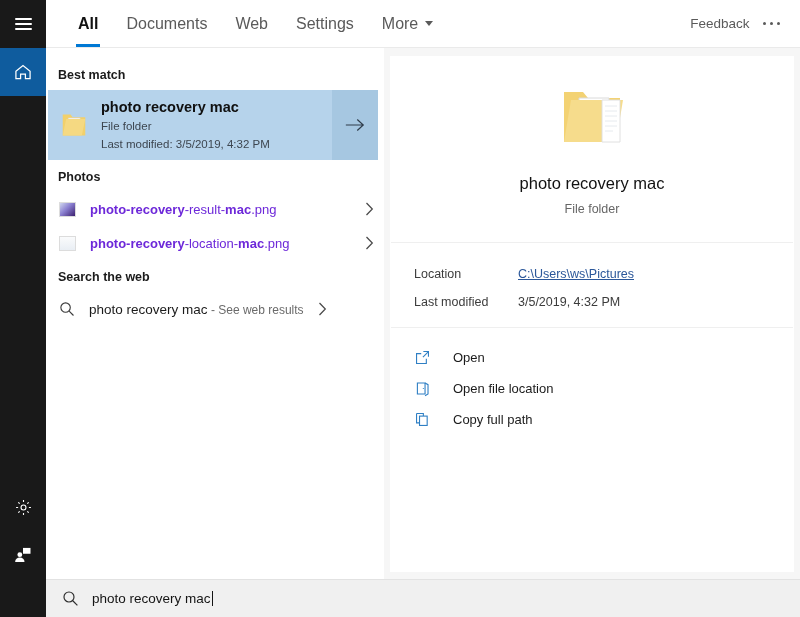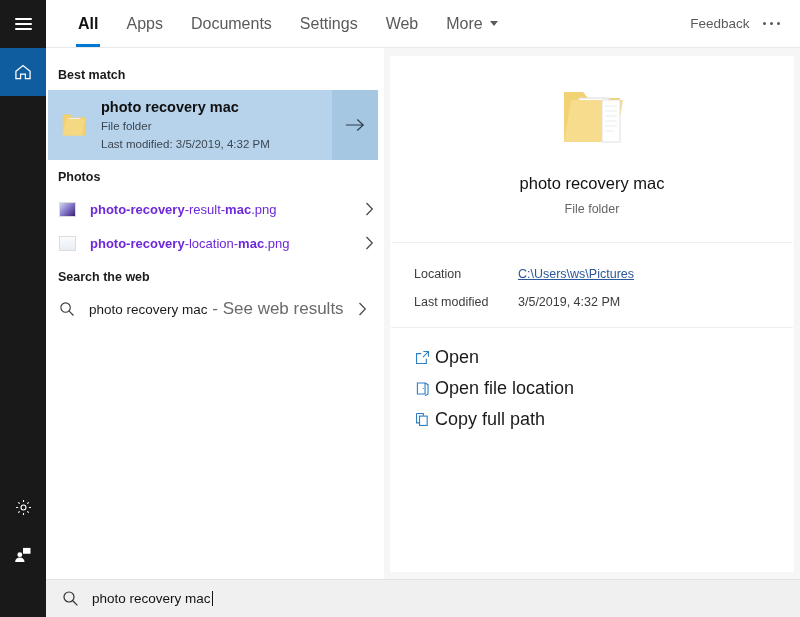--- a/index.html
+++ b/index.html
@@ -93,21 +93,21 @@
     display: flex; align-items: center; height: 34px;
     padding-left: 13px; padding-right: 10px; gap: 14px;
   }
   .result-label {
     flex: 1; font-size: 13px; color: #6d28d9; white-space: nowrap; overflow: hidden;
   }
   .result-label b { font-weight: bold; }
   .result-label span { font-weight: normal; }
   .chev { color: #4a4a4a; flex-shrink: 0; }
   .web-label { font-size: 13.5px; color: #1b1b1b; }
-  .web-label .muted { color: #6a6a6a; font-size: 17px; }
+  .web-label .muted { color: #6a6a6a; font-size: 12px; }
 
   
   .thumb { width: 17px; height: 15px; flex-shrink: 0; border: 1px solid #dcdcdc; background: #fff; }
   .thumb.t1 { background: linear-gradient(135deg,#cfd6ee 0%,#8a7fd0 45%,#3b1f6e 100%); }
   .thumb.t2 { background: linear-gradient(180deg,#ffffff 0%,#eef2f7 100%); }
   .thumb.t3 { background: linear-gradient(180deg,#fafbfc 0%,#e9eef4 100%); }
 
   
   .detail {
     background: #ffffff; width: 100%; height: 516px;
@@ -120,22 +120,22 @@
   .hero-kind { font-size: 12.5px; color: #666; margin-top: 9px; }
   .divider { height: 1px; background: #efefef; margin: 0 1px; }
   .meta { padding: 16px 24px 18px; }
   .meta-row { display: flex; align-items: baseline; margin-bottom: 14px; font-size: 12.5px; margin-top: 8px; }
   .meta-row:last-child { margin-bottom: 0; }
   .meta-key { width: 104px; color: #3c3c3c; flex-shrink: 0; }
   .meta-val { color: #3c3c3c; }
   .meta-val.link { color: #2b579a; text-decoration: underline; }
   .actions { padding: 14px 24px; }
   .action {
-    display: flex; align-items: center; gap: 4px; height: 31px;
-    font-size: 18px; color: #1b1b1b;
+    display: flex; align-items: center; gap: 22px; height: 31px;
+    font-size: 13px; color: #1b1b1b;
   }
 
   
   .searchbar {
     position: absolute; left: 46px; bottom: 0; width: 754px; height: 38px;
     background: #f0f0f0; border-top: 1px solid #e2e2e2;
     display: flex; align-items: center; padding-left: 16px; gap: 13px;
   }
   .search-text {
     font-size: 13.5px; color: #141414; position: relative;
@@ -180,30 +180,27 @@
       </div>
     </div>
   </div>
 
   <div class="topbar">
     <div class="tabs">
       <div class="tab active">
         <span>All</span>
       </div>
       <div class="tab">
-        <span>Apps</span>
+        <span>Documents</span>
       </div>
       <div class="tab">
-        <span>Documents</span>
+        <span>Web</span>
       </div>
       <div class="tab">
         <span>Settings</span>
-      </div>
-      <div class="tab">
-        <span>Web</span>
       </div>
       <div class="tab">
         <span>More</span>
         <span class="caret"></span>
       </div>
     </div>
 
     <div class="topbar-right">
       <div class="feedback-link">Feedback</div>
       <div class="ellipsis">

